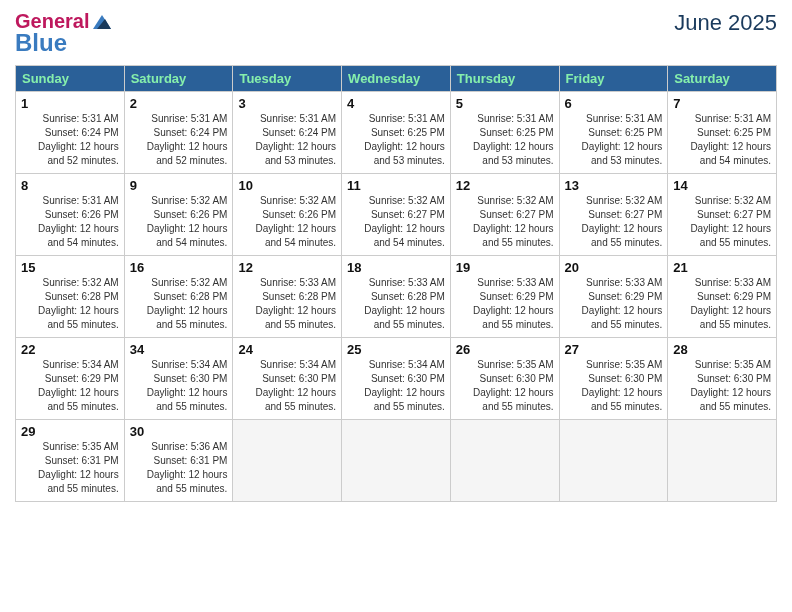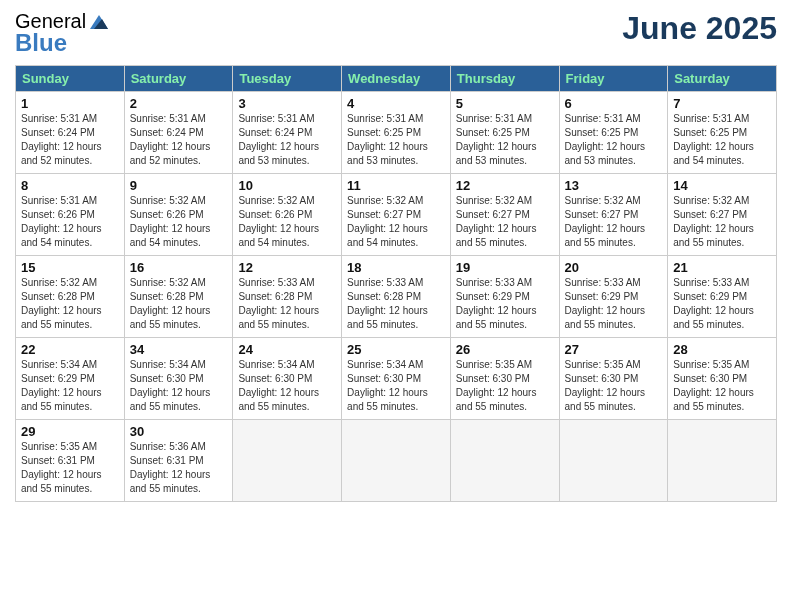--- a/index.html
+++ b/index.html
@@ -23,22 +23,22 @@
       margin-bottom: 8px;
     }
     .logo {
       display: flex;
       align-items: center;
     }
     .title-block {
       text-align: right;
     }
     .month-title {
-      font-size: 32px;
-      font-weight: bold;
+      font-size: 22px;
+      font-weight: normal;
       color: #1a3a5c;
     }
     .location {
       font-size: 14px;
       color: #444;
     }
     .calendar {
       width: 100%;
       border-collapse: collapse;
       table-layout: fixed;
@@ -68,31 +68,32 @@
       font-size: 13px;
       font-weight: bold;
       color: #111;
       display: block;
       margin-bottom: 1px;
     }
     .day-info {
       font-size: 10px;
       line-height: 1.4;
       color: #333;
+      text-align: right;
     }
   </style>
 </head>
 <body>
 
 <div class="page">
   <div class="header">
     <div class="logo">
       <div>
         <div style="display:flex;align-items:center;">
-          <span style="font-size:20px;font-weight:normal;color:#000000;">General</span>
+          <span style="font-size:20px;font-weight:bold;color:#be185d;">General</span>
           <svg width="22" height="18" viewBox="0 0 22 18" style="margin-left:2px;">
             <polygon points="2,16 11,2 20,16" fill="#3a7bbf" stroke="none"></polygon>
             <polygon points="6,16 14,6 20,16" fill="#1a3a5c" stroke="none"></polygon>
           </svg>
         </div>
         <div style="font-size:24px;font-weight:bold;color:#3a7bbf;margin-top:-4px;">Blue</div>
       </div>
     </div>
     <div class="title-block">
       <div class="month-title">June 2025</div>

